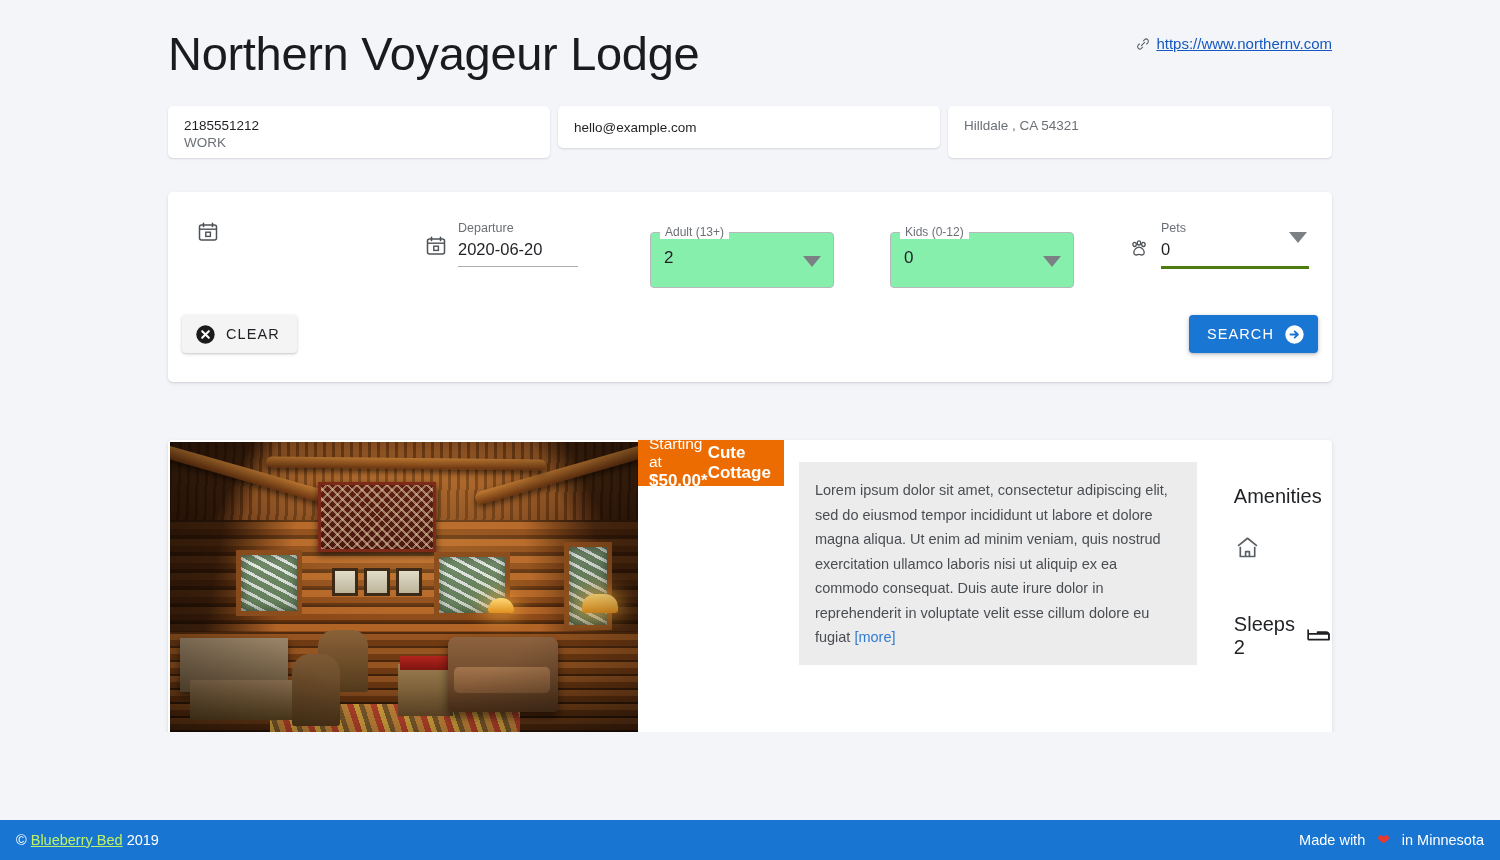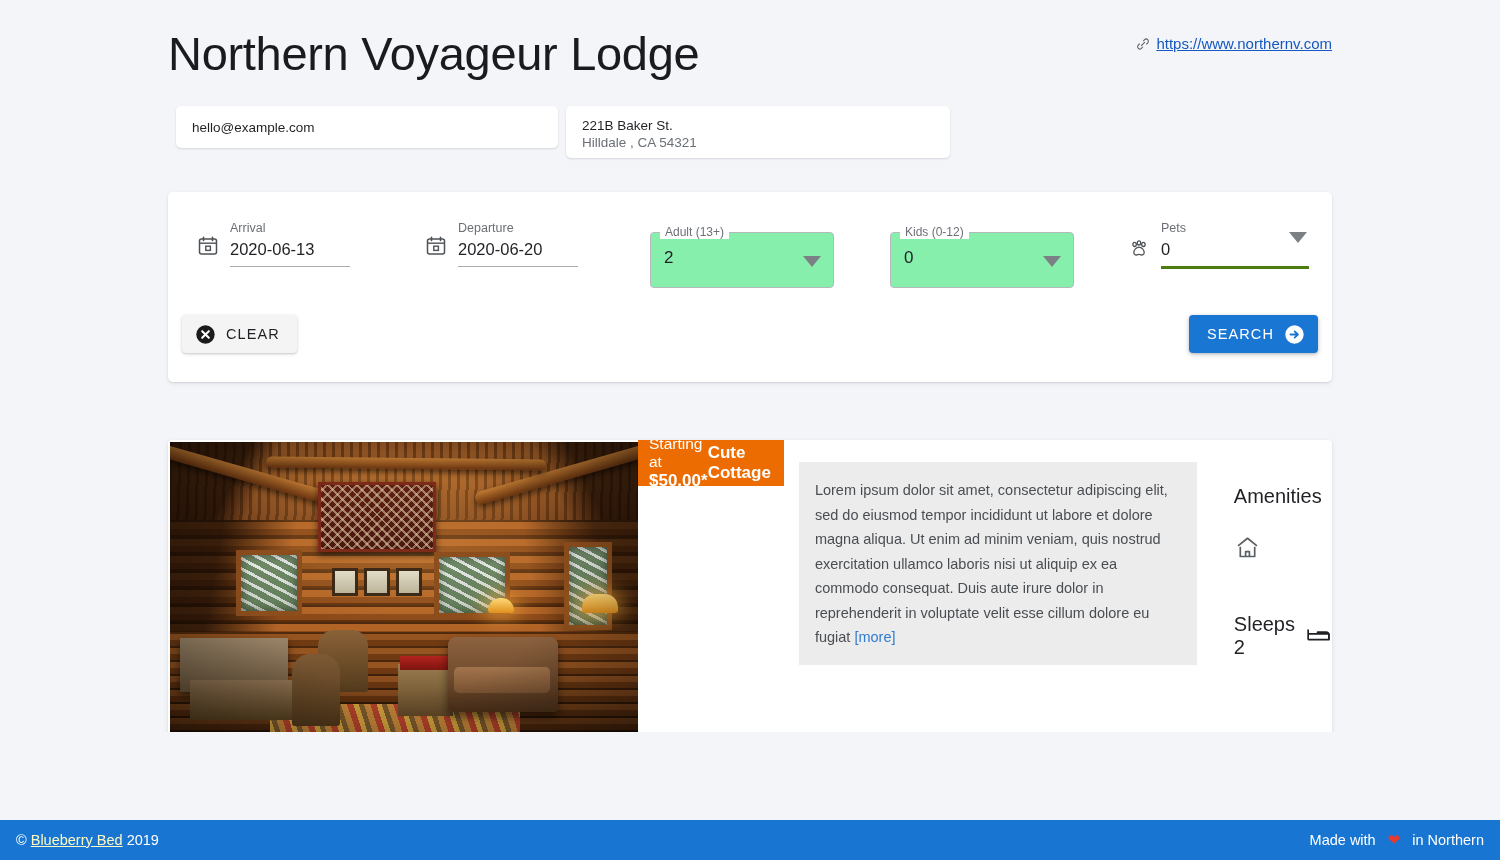--- a/index.html
+++ b/index.html
@@ -468,21 +468,21 @@
     width: 1500px;
     height: 40px;
     background: #1876d2;
     color: #ffffff;
     display: flex;
     align-items: center;
     justify-content: space-between;
     padding: 0 16px;
     font-size: 14.5px;
   }
-  .footer a { color: #fef9c3; text-decoration: underline; }
+  .footer a { color: #bef264; text-decoration: underline; }
   .heart { color: #e8392f; font-size: 15px; }
   .footer-right { display: inline-flex; align-items: center; gap: 12px; }
 </style>
 </head>
 <body>
 
 <div class="page">
   <div class="container">
 
     <div class="header-row">
@@ -493,45 +493,44 @@
             <path d="M9.5 14.5 14.5 9.5"></path>
             <path d="M12.6 7.2 14.4 5.4a3.4 3.4 0 0 1 4.8 4.8l-1.8 1.8"></path>
             <path d="M11.4 16.8 9.6 18.6a3.4 3.4 0 0 1-4.8-4.8l1.8-1.8"></path>
           </svg>
         </span>
         <a class="website-link" href="#">https://www.northernv.com</a>
       </div>
     </div>
 
     <div class="contact-row">
+      <div class="contact-card phone">
+        <div class="cc-primary">2185551212</div>
+        <div class="cc-secondary">WORK</div>
+      </div>
       <div class="contact-card email">
         <div class="cc-primary">hello@example.com</div>
       </div>
       <div class="contact-card address">
-        <div class="cc-primary">221B Baker St.</div>
         <div class="cc-secondary">Hilldale , CA 54321</div>
       </div>
     </div>
 
     <div class="search-card">
       <div class="fields-row">
 
         <div class="date-field">
           <span class="field-icon">
             <svg viewBox="0 0 24 24" width="24" height="24" fill="none" stroke="currentColor" stroke-width="1.5">
               <rect x="3.5" y="5" width="17" height="15" rx="2"></rect>
               <path d="M3.5 9.2h17" stroke-width="1.4"></path>
               <path d="M7.5 3.2v3.2M16.5 3.2v3.2" stroke-linecap="round" stroke-width="1.6"></path>
               <rect x="9.8" y="12.2" width="4.6" height="4.2" stroke-width="1.4"></rect>
             </svg>
           </span>
-          <div class="underline-input">
-            <span class="u-label">Arrival</span>
-            <span class="u-value">2020-06-13</span>
-          </div>
         </div>
 
         <div class="date-field second">
           <span class="field-icon">
             <svg viewBox="0 0 24 24" width="24" height="24" fill="none" stroke="currentColor" stroke-width="1.5">
               <rect x="3.5" y="5" width="17" height="15" rx="2"></rect>
               <path d="M3.5 9.2h17" stroke-width="1.4"></path>
               <path d="M7.5 3.2v3.2M16.5 3.2v3.2" stroke-linecap="round" stroke-width="1.6"></path>
               <rect x="9.8" y="12.2" width="4.6" height="4.2" stroke-width="1.4"></rect>
             </svg>
@@ -666,15 +665,15 @@
 
 <div class="footer">
   <div class="footer-left">
     <span>©</span>
     <a href="#">Blueberry Bed</a>
     <span>2019</span>
   </div>
   <div class="footer-right">
     <span>Made with</span>
     <span class="heart">❤</span>
-    <span>in Northern</span>
+    <span>in Minnesota</span>
   </div>
 </div>
 
 </body></html>

